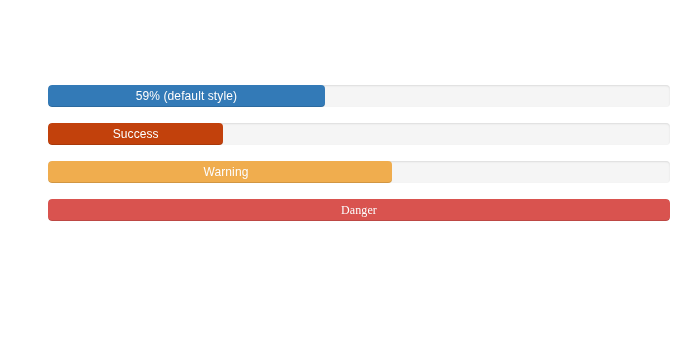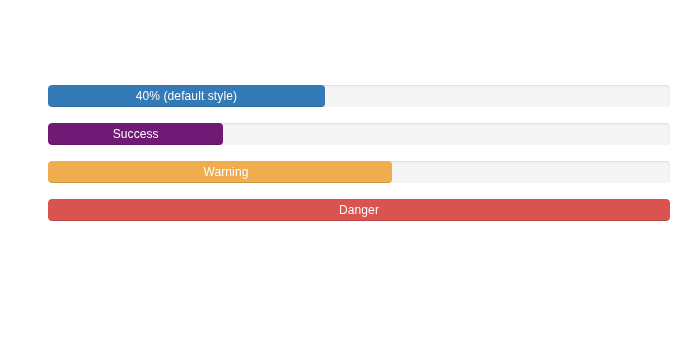--- a/index.html
+++ b/index.html
@@ -26,20 +26,21 @@
     height: 22px;
     margin-bottom: 16px;
     background-color: #f5f5f5;
     border-radius: 4px;
     box-shadow: inset 0 1px 2px rgba(0, 0, 0, 0.10);
     overflow: hidden;
   }
 
   .progress-track:last-child {
     margin-bottom: 0;
+    font-family: Liberation Serif, serif;
   }
 
   .progress-fill {
     position: absolute;
     left: 0;
     top: 0;
     bottom: 0;
     display: flex;
     align-items: center;
     justify-content: center;
@@ -52,33 +53,33 @@
   .progress-label {
     color: #ffffff;
     font-size: 12px;
     line-height: 1;
     white-space: nowrap;
     text-shadow: 0 0 1px rgba(0, 0, 0, 0.08);
     letter-spacing: 0.1px;
   }
 
   .fill-default { background-color: #337ab7; }
-  .fill-success { background-color: #701a75; }
+  .fill-success { background-color: #c2410c; }
   .fill-info    { background-color: #5bc0de; }
   .fill-warning { background-color: #f0ad4e; }
   .fill-danger  { background-color: #d9534f; }
 </style>
 </head>
 <body>
 
 <div id="progress-demo">
 
   <div class="progress-track">
     <div class="progress-fill fill-default" style="width: 44.5%;">
-      <span class="progress-label">40% (default style)</span>
+      <span class="progress-label">59% (default style)</span>
     </div>
   </div>
 
   <div class="progress-track">
     <div class="progress-fill fill-success" style="width: 28.2%;">
       <span class="progress-label">Success</span>
     </div>
   </div>
 
 

